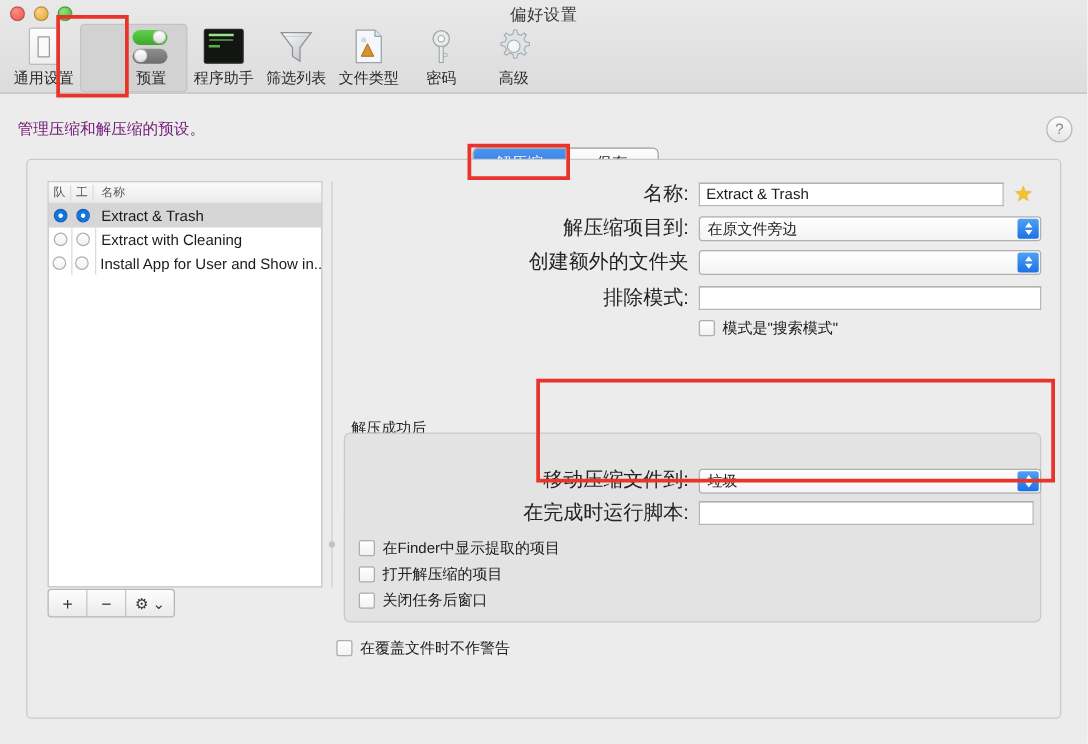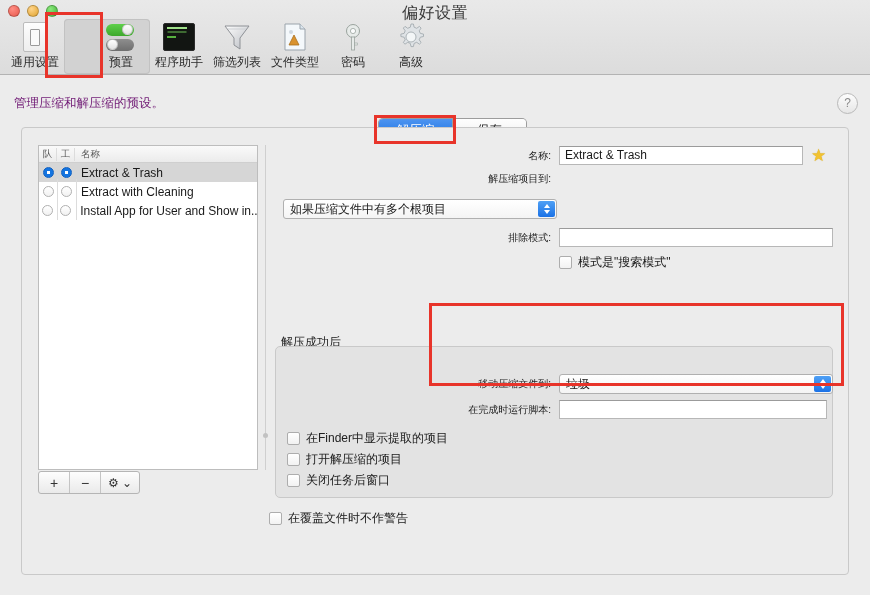--- a/index.html
+++ b/index.html
@@ -46,21 +46,21 @@
   }
   .light.red { background: radial-gradient(circle at 35% 30%, #ff8d83, #e8584c); }
   .light.yellow { background: radial-gradient(circle at 35% 30%, #ffd489, #e0a32e); }
   .light.green { background: radial-gradient(circle at 35% 30%, #8aea7c, #42ac36); }
 
   .win-title {
     position: absolute;
     left: 0; top: 3px;
     width: 870px;
     text-align: center;
-    font-size: 16px;
+    font-size: 13px;
     color: #3a3a3a;
     letter-spacing: .5px;
   }
 
   .toolbar {
     position: absolute;
     left: 6px; top: 19px;
     display: flex;
     align-items: flex-end;
     gap: 0px;
@@ -332,21 +332,21 @@
     color: #3a3a3a;
   }
 
   
   .form-row {
     position: absolute;
     display: flex;
     align-items: center;
   }
   .f-label {
-    font-size: 10px;
+    font-size: 16px;
     color: #232323;
     text-align: right;
     white-space: nowrap;
   }
   .f-input {
     height: 19px;
     background: #ffffff;
     border: 1px solid #b7b7b7;
     border-top-color: #9b9b9b;
     box-sizing: border-box;
@@ -618,25 +618,32 @@
 
 
       <div class="form-row" style="left:253px; top:17px; width:560px;">
         <div class="f-label" style="width:276px;">名称:</div>
         <div class="f-input" style="width:244px; margin-left:8px;">Extract &amp; Trash</div>
         <div class="star" style="margin-left:8px;">★</div>
       </div>
 
       <div class="form-row" style="left:253px; top:44px; width:560px;">
         <div class="f-label" style="width:276px;">解压缩项目到:</div>
+        <div class="f-popup" style="width:274px; margin-left:8px;">
+          <span>在原文件旁边</span>
+          <span class="pop-arrow">
+              <i class="up"></i>
+              <i class="dn"></i>
+            </span>
+        </div>
       </div>
 
       <div class="form-row" style="left:253px; top:71px; width:560px;">
+        <div class="f-label" style="width:276px;">创建额外的文件夹</div>
         <div class="f-popup" style="width:274px; margin-left:8px;">
-          <span>如果压缩文件中有多个根项目</span>
           <span class="pop-arrow">
               <i class="up"></i>
               <i class="dn"></i>
             </span>
         </div>
       </div>
 
       <div class="form-row" style="left:253px; top:100px; width:560px;">
         <div class="f-label" style="width:276px;">排除模式:</div>
         <div class="f-input" style="width:274px; margin-left:8px;" placeholder=""></div>

